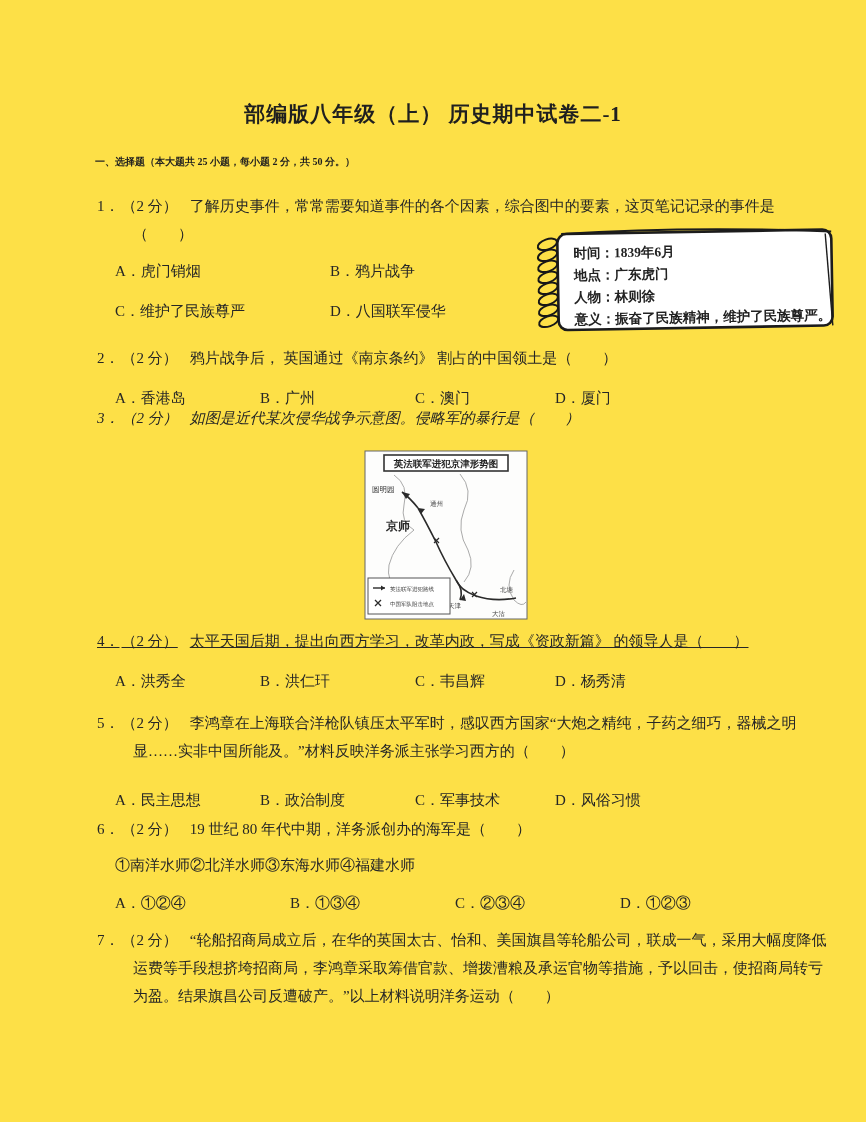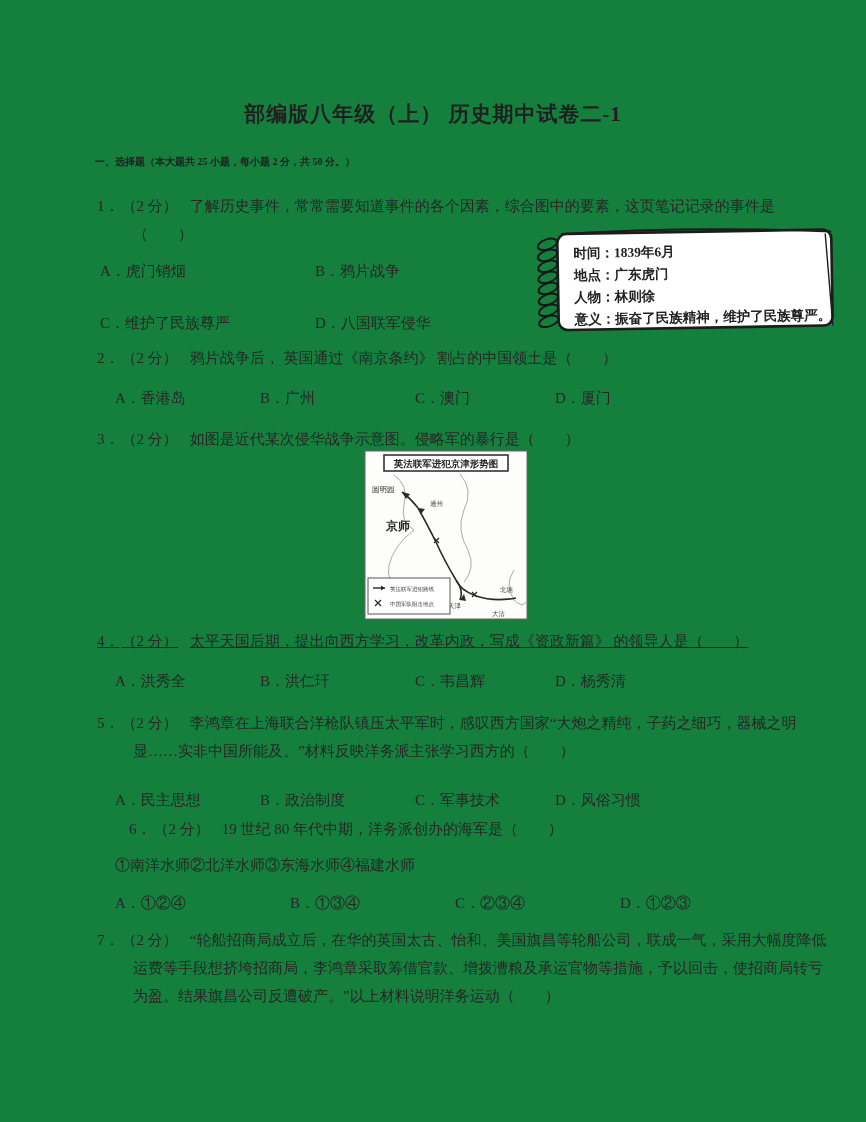--- a/index.html
+++ b/index.html
@@ -1,19 +1,19 @@
 <!DOCTYPE html>
 <html><head>
 <meta charset="utf-8">
 <style>
   html,body{margin:0;padding:0;background:#ffffff;}
   .page{
     position:relative;
     width:866px;height:1122px;
-    background:#15803d;
+    background:#fde047;
     font-family:"Liberation Serif","DejaVu Serif",serif;
     color:#262626;
     overflow:hidden;
   }
   .doc-title{
     position:absolute;top:100px;left:0;width:866px;
     text-align:center;font-size:21px;font-weight:bold;color:#1f1f1f;
     letter-spacing:1px;
   }
   .section-heading{
@@ -22,22 +22,22 @@
   }
   .question{
     position:absolute;left:97px;width:702px;
     font-size:15px;line-height:28px;
     padding-left:36px;text-indent:-36px;
   }
   .q-num{margin-right:2px;}
   .q-score{margin-right:12px;}
   .bracket-line{position:absolute;left:133px;font-size:15px;}
   .opts-grid{
-    position:absolute;left:100px;
-    display:grid;grid-template-columns:215px auto;row-gap:28px;
+    position:absolute;left:115px;
+    display:grid;grid-template-columns:215px auto;row-gap:16px;
     font-size:15px;line-height:24px;
   }
   .opts-row{
     position:absolute;left:115px;display:flex;
     font-size:15px;line-height:24px;white-space:nowrap;
   }
   .opts-row .opt{display:inline-block;}
   .w145{width:145px;} .w155{width:155px;} .w140{width:140px;}
   .w175{width:175px;} .w165{width:165px;}
   .opts-stack{
@@ -105,21 +105,21 @@
   <div class="question" style="top:344px;">
     <span class="q-num">2．</span><span class="q-score">（2 分）</span><span>鸦片战争后， 英国通过《南京条约》 割占的中国领土是（　　）</span>
   </div>
   <div class="opts-row" style="top:386px;">
     <span class="opt w145"><span>A．</span><span>香港岛</span></span>
     <span class="opt w155"><span>B．</span><span>广州</span></span>
     <span class="opt w140"><span>C．</span><span>澳门</span></span>
     <span class="opt"><span>D．</span><span>厦门</span></span>
   </div>
 
-  <div class="question" style="top:425px;">
+  <div class="question" style="top:404px;font-style:italic;">
     <span class="q-num">3．</span><span class="q-score">（2 分）</span><span>如图是近代某次侵华战争示意图。侵略军的暴行是（　　）</span>
   </div>
 
   <div class="map-wrap">
     <svg width="164" height="170" viewBox="0 0 164 170">
       <rect x="1" y="1" width="162" height="168" fill="#fdfdfc" stroke="#666666" stroke-width="1"></rect>
 
       <rect x="20" y="5" width="124" height="16" fill="#ffffff" stroke="#333333" stroke-width="1.6"></rect>
       <text x="82" y="17" text-anchor="middle" font-size="9.5" font-weight="bold" fill="#222222">英法联军进犯京津形势图</text>
 
@@ -175,21 +175,21 @@
   <div class="question" style="top:709px;">
     <span class="q-num">5．</span><span class="q-score">（2 分）</span><span>李鸿章在上海联合洋枪队镇压太平军时，感叹西方国家“大炮之精纯，子药之细巧，器械之明显……实非中国所能及。”材料反映洋务派主张学习西方的（　　）</span>
   </div>
   <div class="opts-row" style="top:777px;margin-top:11px;">
     <span class="opt w145"><span>A．</span><span>民主思想</span></span>
     <span class="opt w155"><span>B．</span><span>政治制度</span></span>
     <span class="opt w140"><span>C．</span><span>军事技术</span></span>
     <span class="opt"><span>D．</span><span>风俗习惯</span></span>
   </div>
 
-  <div class="question" style="top:815px;margin-left:32px;">
+  <div class="question" style="top:815px;">
     <span class="q-num">6．</span><span class="q-score">（2 分）</span><span>19 世纪 80 年代中期，洋务派创办的海军是（　　）</span>
   </div>
   <div class="subitems" style="top:853px;">
     <span>①南洋水师</span>
     <span>②北洋水师</span>
     <span>③东海水师</span>
     <span>④福建水师</span>
   </div>
   <div class="opts-row" style="top:891px;">
     <span class="opt w175"><span>A．</span><span>①②④</span></span>

